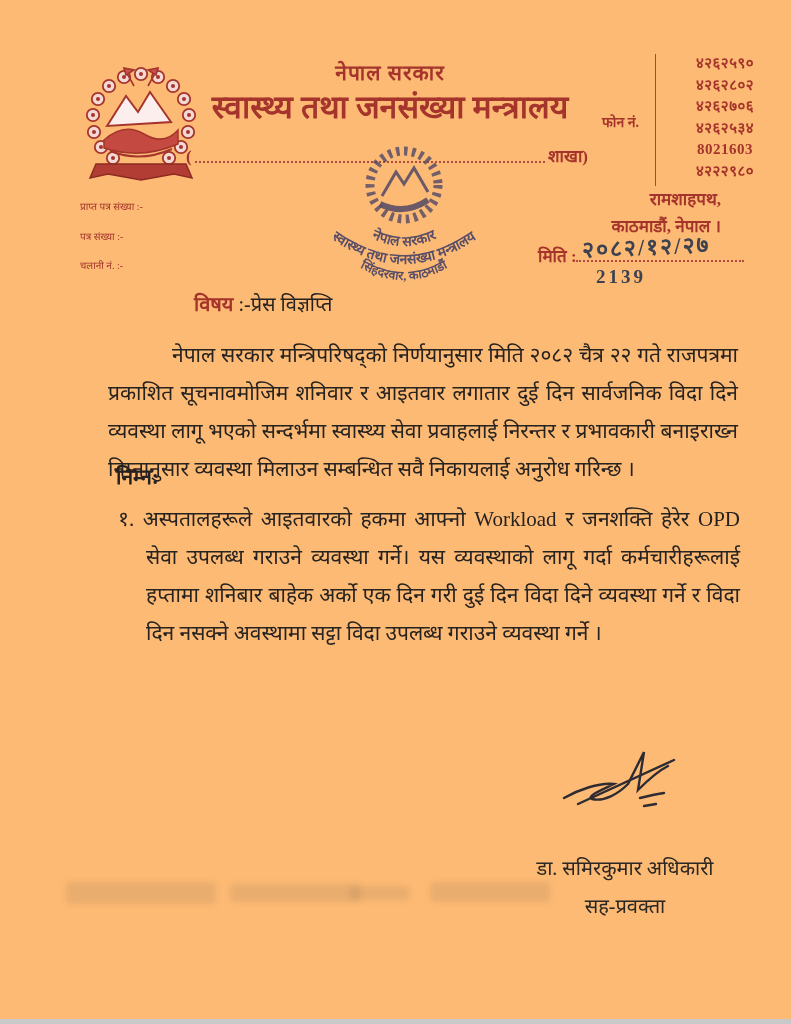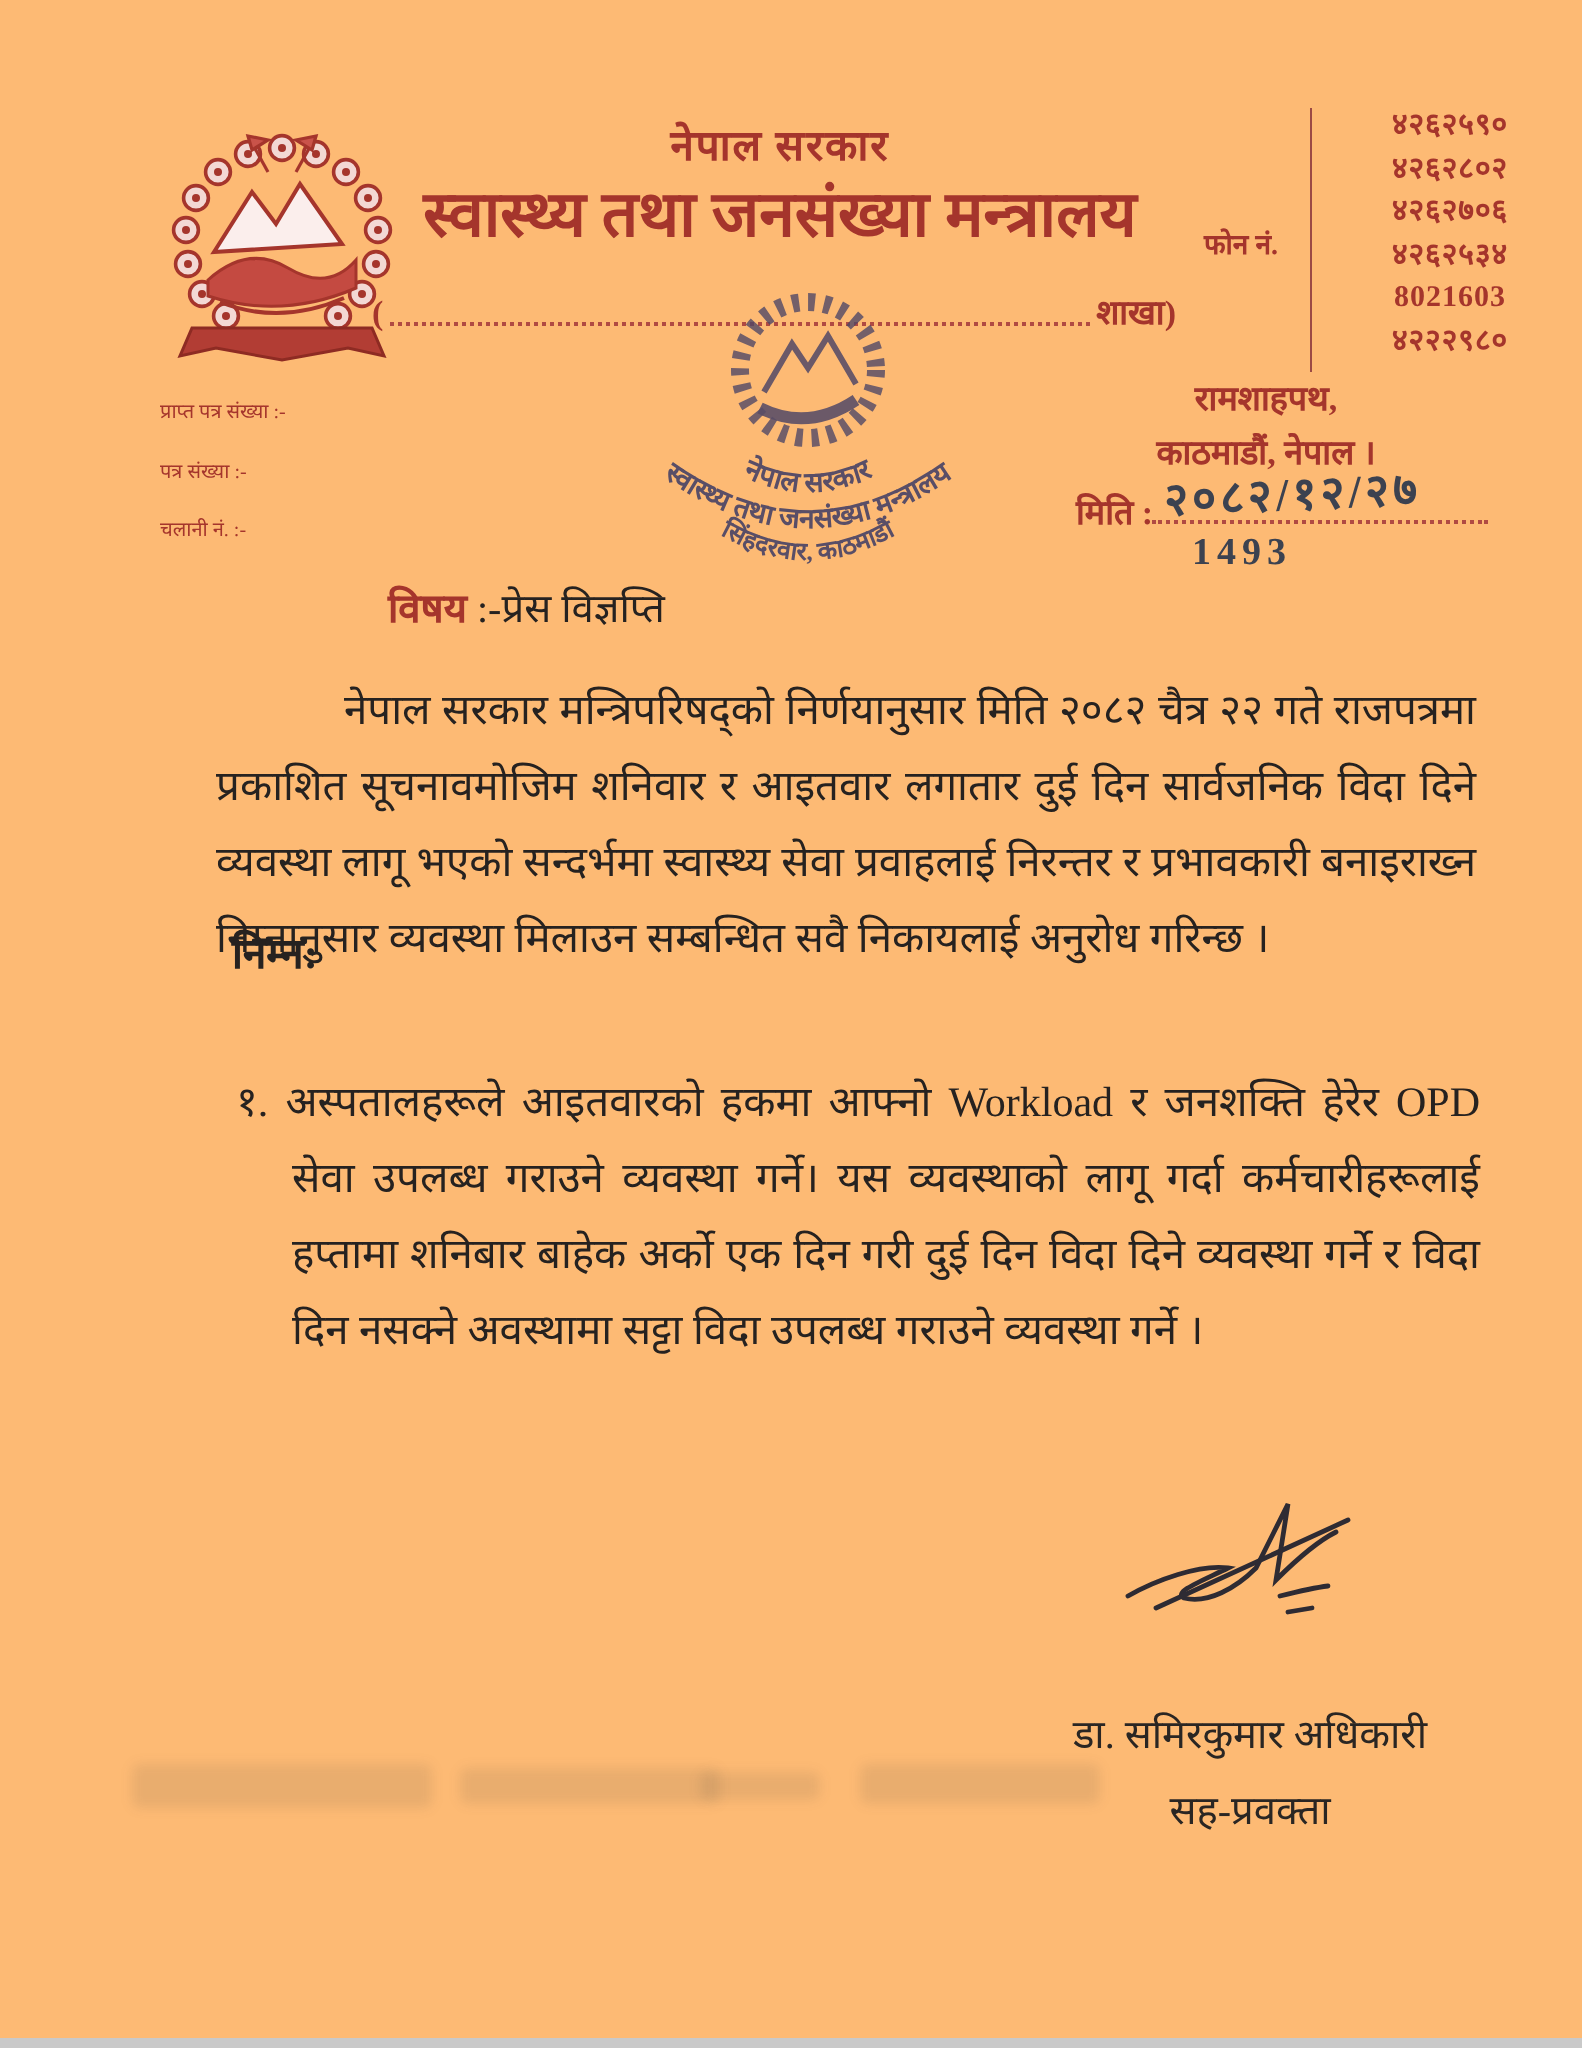--- a/index.html
+++ b/index.html
@@ -16,36 +16,36 @@
     font-size:21px; font-weight:bold; letter-spacing:1px; }
   .ministry { left:180px; top:84px; width:420px; text-align:center;
     font-size:32px; font-weight:bold; }
   .branch-line { left:186px; top:144px; width:402px; display:flex; align-items:flex-end;
     font-size:17px; font-weight:bold; }
   .branch-dots { flex:1 1 auto; border-bottom:2px dotted #b04a42; margin:0 3px 4px 3px; height:14px; }
   .phone-label { left:602px; top:112px; font-size:14px; font-weight:bold; }
   .phone-rule { left:655px; top:54px; height:132px; border-left:1.5px solid #9c4a44; }
   .phones { left:663px; top:53px; width:124px; font-size:15px; font-weight:bold;
     line-height:21.5px; letter-spacing:0.5px;text-align:center; }
-  .addr { left:545px; top:186px; width:176px; text-align:center;
+  .addr { left:545px; top:186px; width:176px; text-align:right;
     font-size:17px; font-weight:bold; line-height:27px; }
   .refs { left:80px; top:192px; font-size:10px; font-weight:normal; line-height:29.5px; }
   .miti-label { left:538px; top:244px; font-size:17px; font-weight:bold; }
   .miti-value { left:582px; top:230px; font-size:23px; color:#3c4250;
     transform:rotate(-2.5deg); letter-spacing:2px; font-weight:bold; }
   .miti-dots { left:576px; top:238px; width:168px; border-bottom:2px dotted #b04a42; height:24px; }
   .miti-time { left:596px; top:266px; font-size:19px; color:#3c4250; letter-spacing:3px; font-weight:bold; }
   .subject { left:194px; top:290px; font-size:20px; }
   .subject .lbl { color:#a5352c; font-weight:bold; }
   .body-par { left:108px; top:336px; width:630px; font-size:21px; line-height:38px;
     text-align:justify; text-indent:64px; }
   .nimna { left:116px; top:462px; font-size:21px; font-weight:bold; }
   .list-item { width:622px; font-size:21px; line-height:38px; text-align:justify;
     padding-left:28px; text-indent:-28px; }
-  .item1 { left:118px; top:500px;margin-top:32px; }
+  .item1 { left:118px; top:500px; }
   .item2 { left:118px; top:654px; }
   .sig-block { left:505px; top:814px; width:240px; text-align:center;
     font-size:20px; line-height:38px; color:#2a2623;margin-top:35px; }
   .stamp { opacity:0.92; }
   .smudge { background:rgba(60,60,60,0.10); filter:blur(3px); border-radius:4px; }
   .bottom-edge { left:0; top:1019px; width:791px; height:5px; background:#c9c9c9; }
 </style>
 </head>
 <body>
 
@@ -121,21 +121,21 @@
 
   <div class="abs refs red">
     <div>प्राप्त पत्र संख्या :-</div>
     <div>पत्र संख्या :-</div>
     <div>चलानी नं. :-</div>
   </div>
 
   <div class="abs miti-label red">मिति :</div>
   <div class="abs miti-dots"></div>
   <div class="abs miti-value">२०८२/१२/२७</div>
-  <div class="abs miti-time">1493</div>
+  <div class="abs miti-time">2139</div>
 
   <svg class="abs stamp" style="left:316px; top:130px;" width="176" height="172" viewBox="0 0 176 172">
     <g fill="none" stroke="#4c4566">
       <circle cx="88" cy="55" r="34" stroke-width="9" stroke-dasharray="3.5 4.5" opacity="0.85"></circle>
       <path d="M66 66 L80 42 L88 54 L98 38 L112 62" stroke-width="3" opacity="0.9"></path>
       <path d="M64 74 q24 12 48 -4" stroke-width="6" opacity="0.9"></path>
     </g>
     <defs>
       <path id="arc-inner" d="M 48 104 Q 88 128 128 104"></path>
       <path id="arc-mid" d="M 12 106 Q 88 162 164 106"></path>

